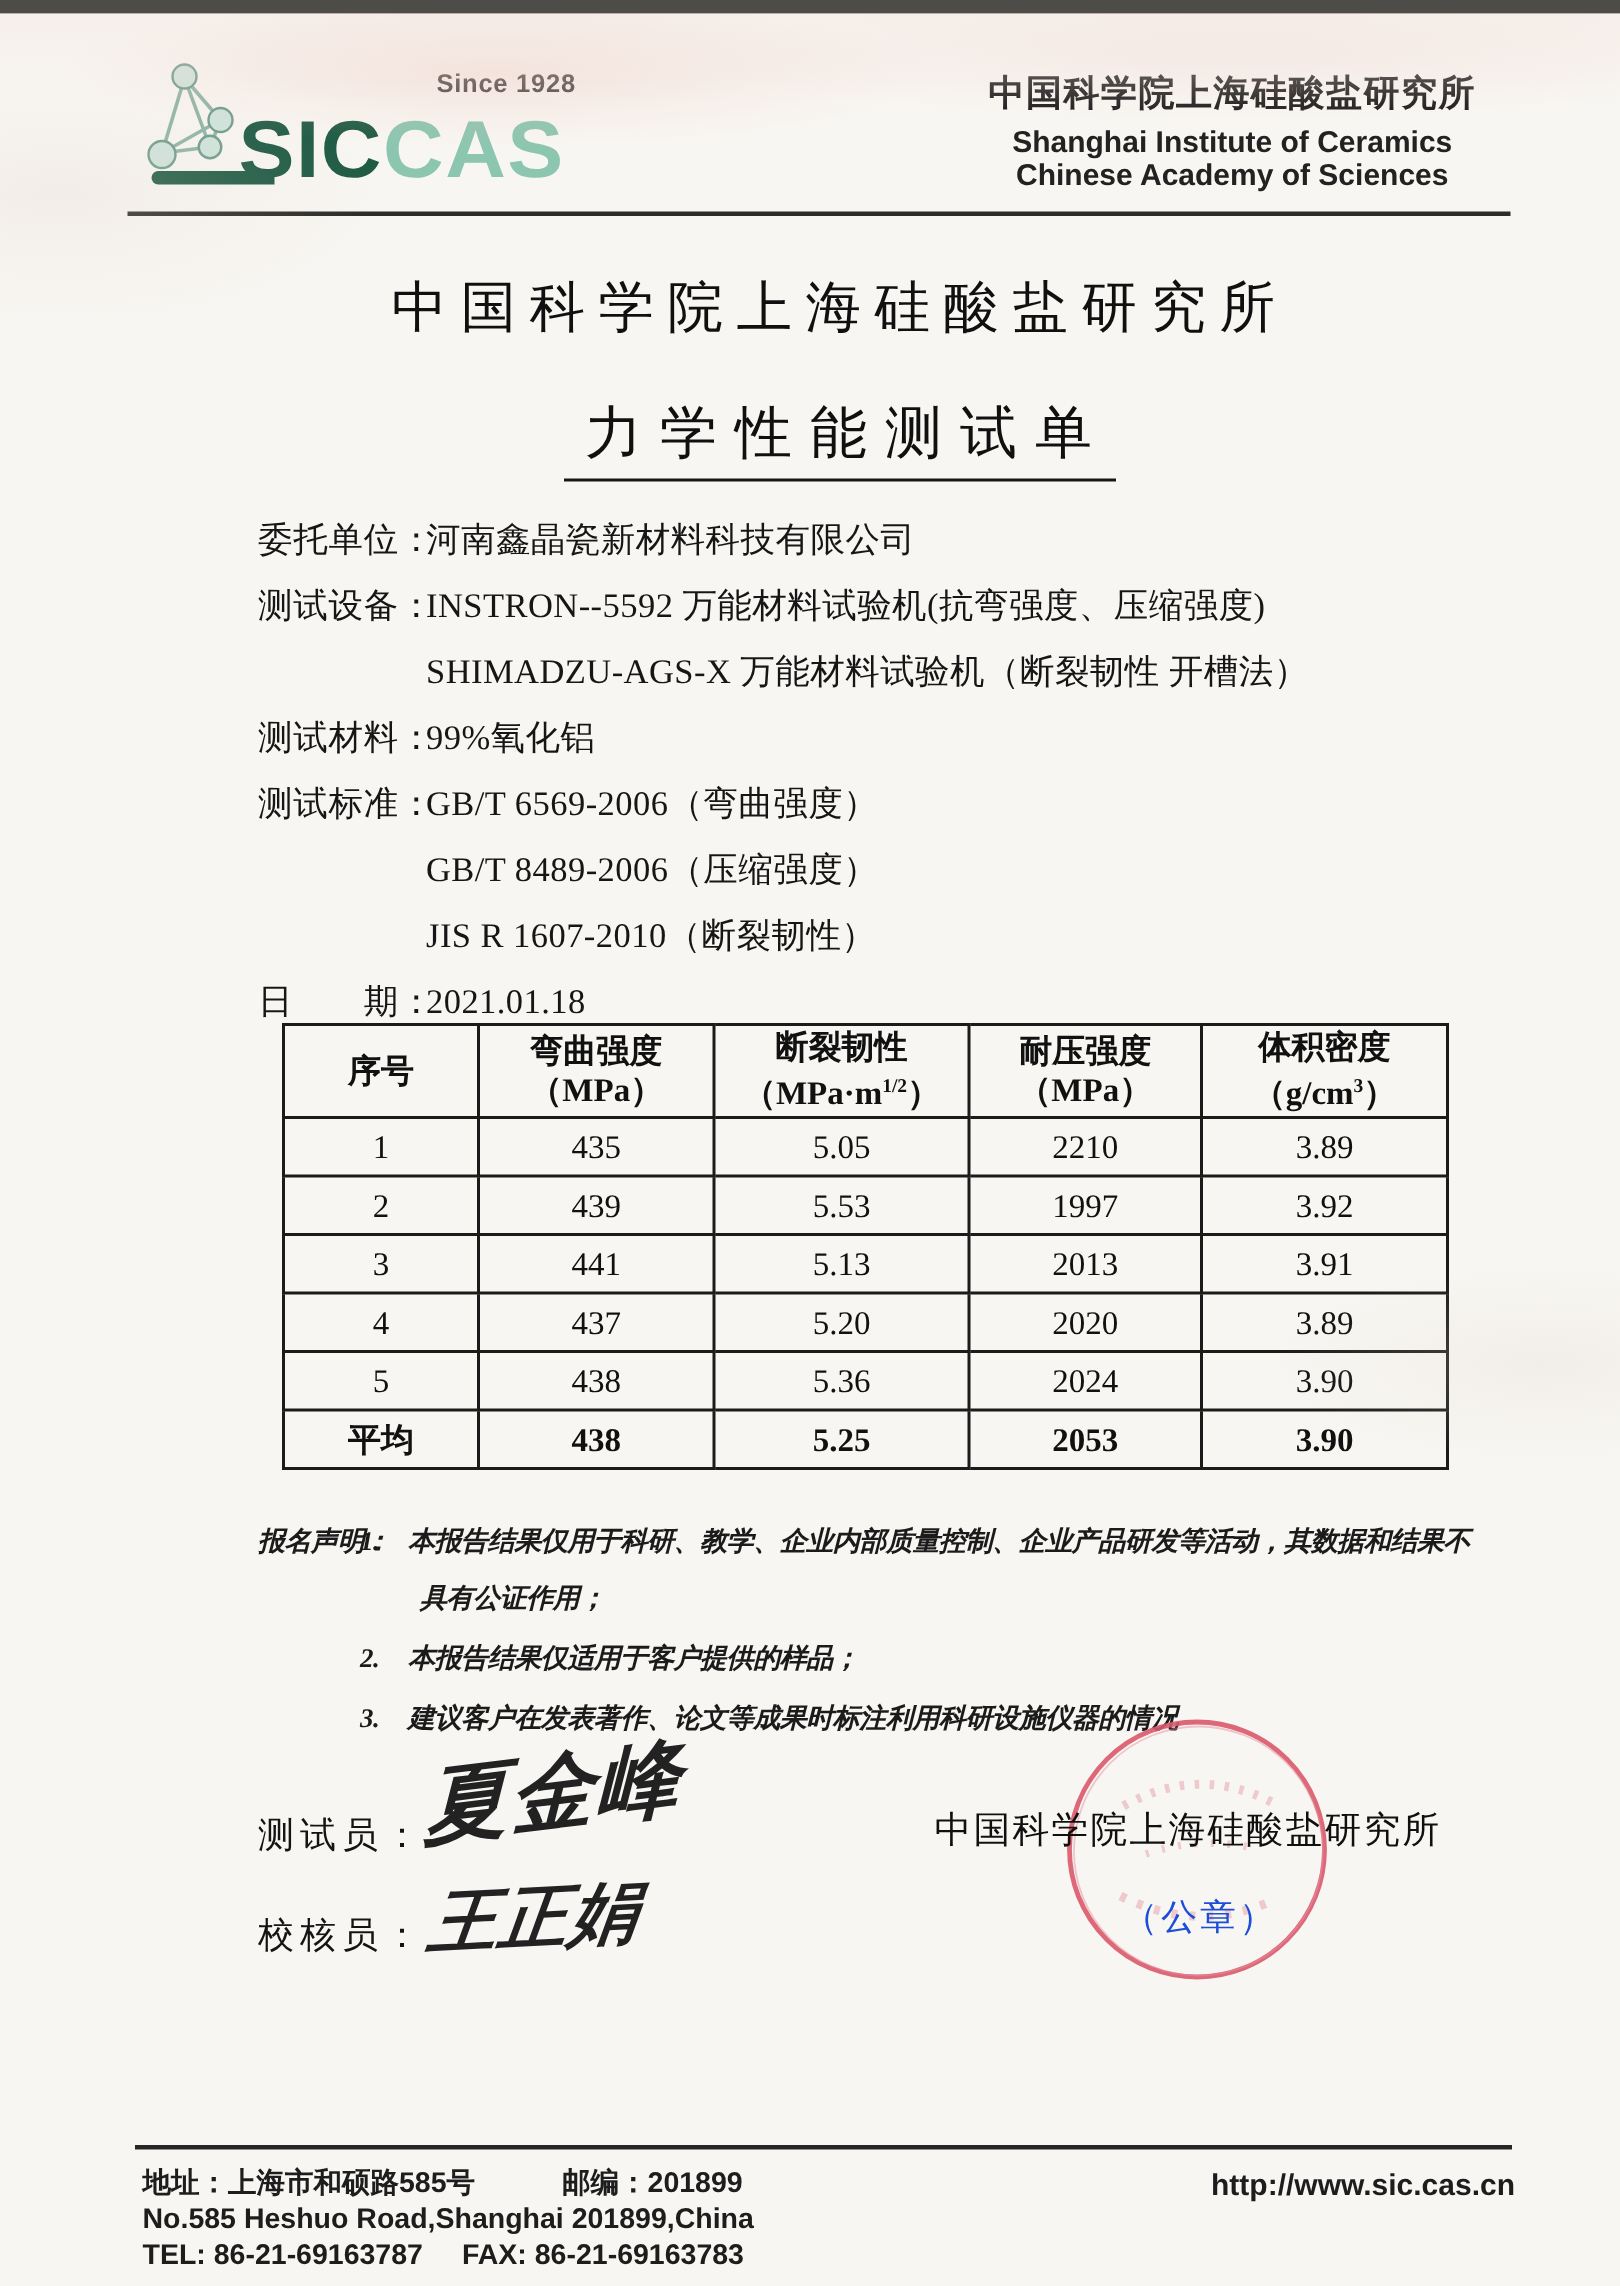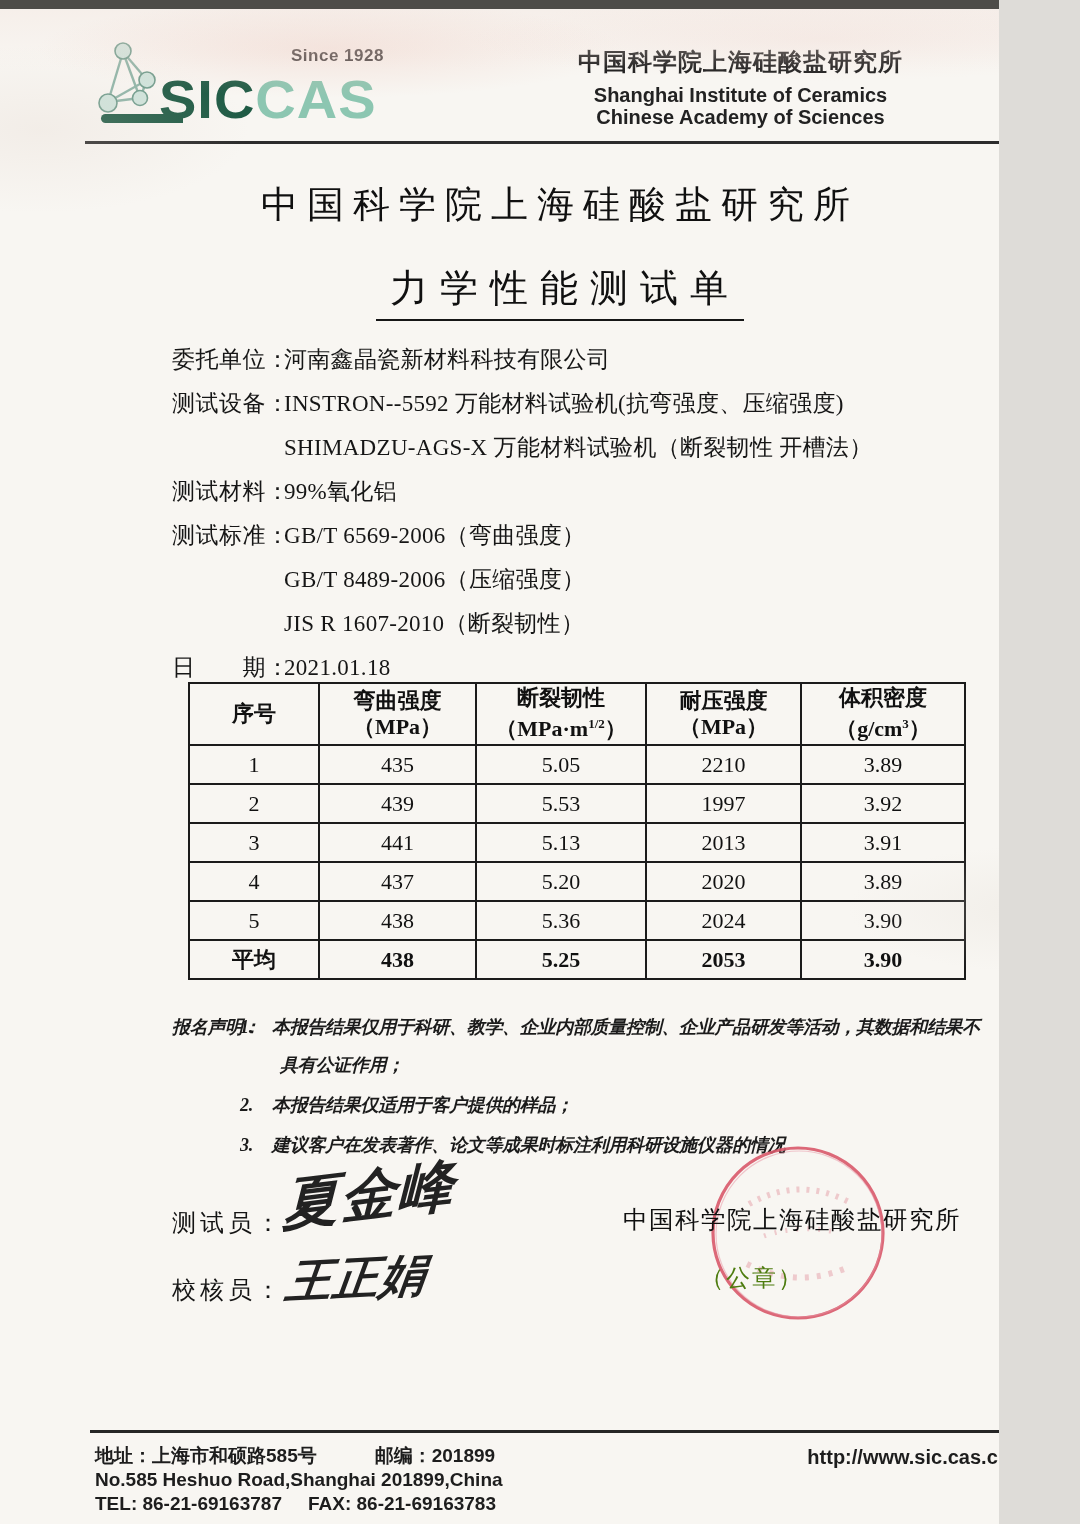--- a/index.html
+++ b/index.html
@@ -1,18 +1,18 @@
 <!DOCTYPE html>
 <html><head>
 <meta charset="utf-8">
 <style>
   * { margin:0; padding:0; box-sizing:border-box; }
   html,body { background:#dedcd8; }
   .page {
-    position:relative; width:999px; height:1524px; overflow:hidden;
+    position:relative; width:1080px; height:1524px; overflow:hidden;
     background:#f8f6f2;
     font-family:"Liberation Serif","DejaVu Serif",serif;
     color:#161616;
   }
   
   .scan-strip { position:absolute; left:0; top:0; width:1080px; height:9px; background:#4e4c48; }
   .scan-tint {
     position:absolute; left:0; top:9px; width:1080px; height:1515px; pointer-events:none;
     background:
       radial-gradient(420px 70px at 330px 40px, rgba(236,190,178,.30), rgba(236,190,178,0) 70%),
@@ -74,22 +74,22 @@
   
   .sig-label { position:absolute; left:172px; font-size:24px; letter-spacing:4px; color:#141414; }
   .handwriting { position:absolute; font-family:"DejaVu Serif",serif; font-style:italic;
                  font-weight:700; color:#222; white-space:nowrap; }
   .hw-tester { left:282px; top:1158px; font-size:56px; transform:rotate(-7deg) skewX(-8deg); letter-spacing:2px; }
   .hw-reviewer { left:286px; top:1248px; font-size:46px; transform:rotate(-3deg) skewX(-10deg); letter-spacing:1px; }
 
   
   .stamp-org { position:absolute; left:612px; top:1203px; width:360px; text-align:center;
                font-size:24.5px; letter-spacing:1.5px; color:#101010; z-index:3; }
-  .stamp-seal-label { position:absolute; left:700px; top:1262px; width:200px; text-align:left;
-               font-size:24px; letter-spacing:2px; color:#4d7c0f; z-index:3; }
+  .stamp-seal-label { position:absolute; left:700px; top:1262px; width:200px; text-align:center;
+               font-size:24px; letter-spacing:2px; color:#1d4ed8; z-index:3; }
   .stamp { position:absolute; left:709px; top:1144px; z-index:2; opacity:.9; }
 
   
   .foot-rule { position:absolute; left:90px; top:1430px; width:918px; height:3px; background:#262626; }
   .footer { position:absolute; left:95px; top:1444px; width:915px;
             font-family:"Liberation Sans",sans-serif; font-weight:700; color:#1d1d1d; }
   .foot-line { font-size:19px; line-height:24px; letter-spacing:0; }
   .foot-gap { display:inline-block; width:58px; }
   .foot-url { position:absolute; right:0; top:2px; font-size:20px; }
 </style>

